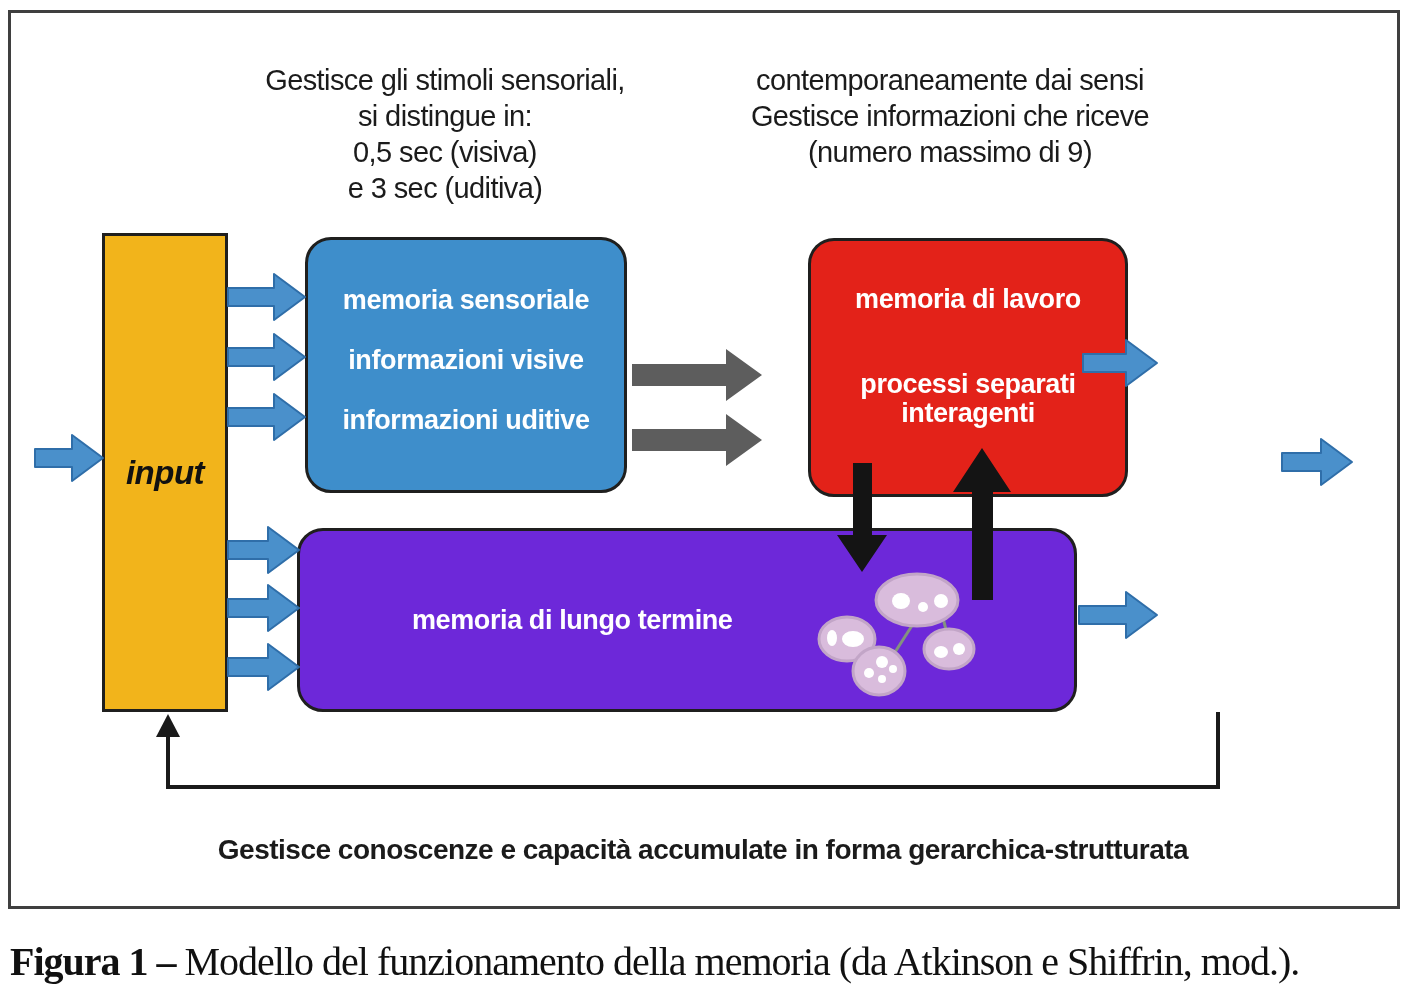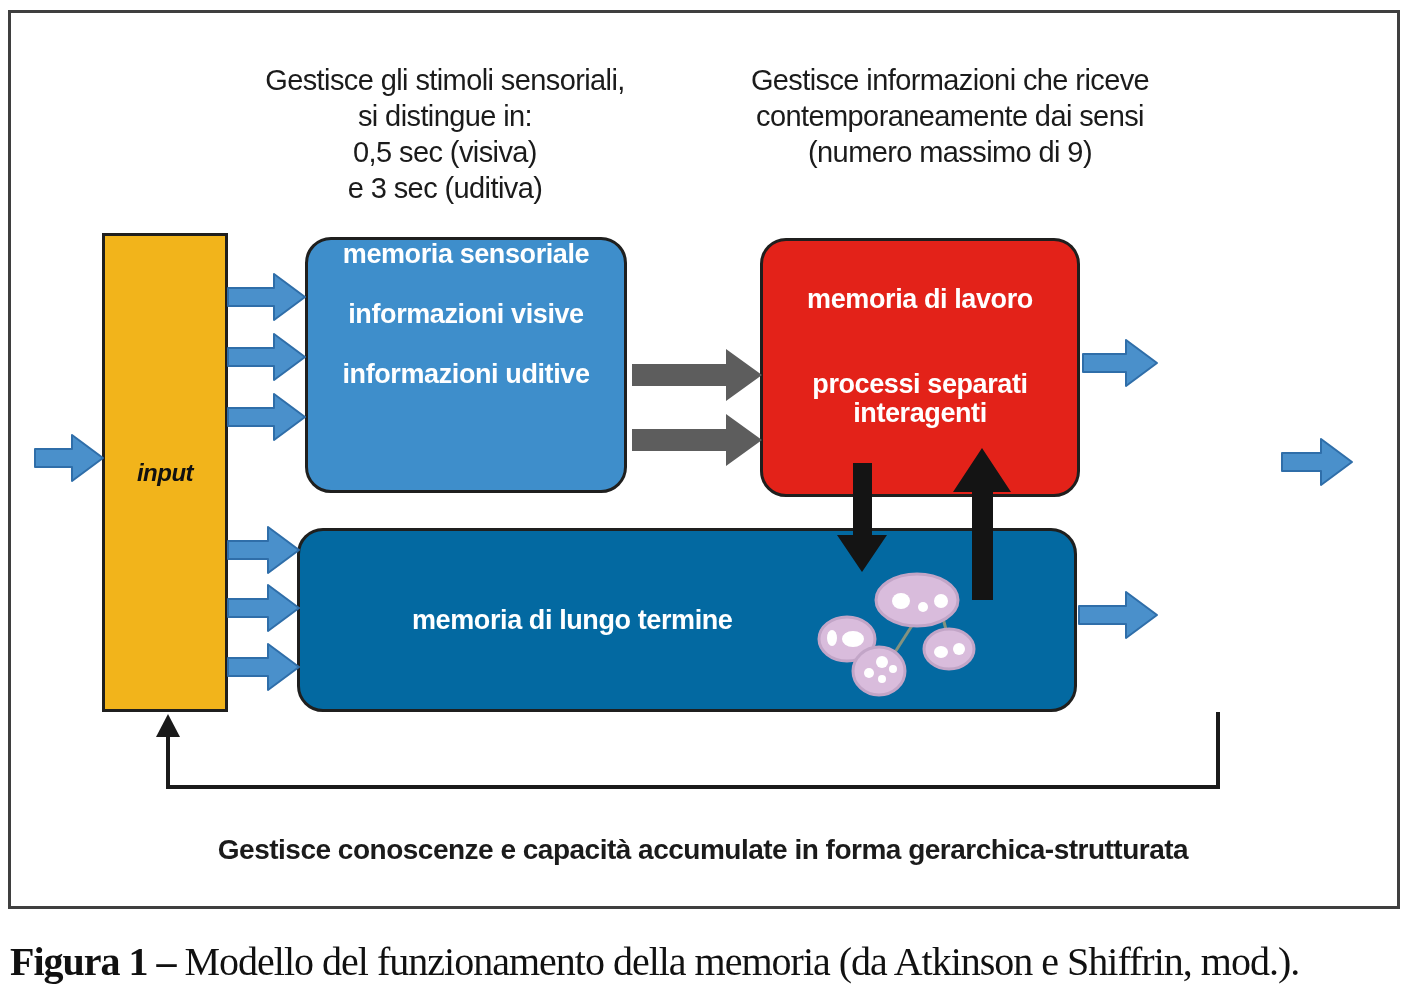--- a/index.html
+++ b/index.html
@@ -7,26 +7,26 @@
          font-family:"Liberation Sans", sans-serif;}
   .frame{position:absolute;left:8px;top:10px;width:1392px;height:899px;
          border:3px solid #3f3f3f;box-sizing:border-box;background:#ffffff;}
   .note{position:absolute;text-align:center;color:#1b1b1b;font-weight:normal;
         font-size:29px;line-height:36px;letter-spacing:-0.6px;}
   .note span{display:block;}
   .note-bottom{position:absolute;text-align:center;color:#1b1b1b;font-weight:bold;
         font-size:28px;letter-spacing:-0.5px;}
   .box{position:absolute;box-sizing:border-box;border:3px solid #1f1f1e;}
   .io-box{display:flex;align-items:center;justify-content:center;}
-  .io-label{font-style:italic;font-weight:bold;font-size:24px;color:#111;letter-spacing:-0.5px;}
+  .io-label{font-style:italic;font-weight:bold;font-size:33px;color:#111;letter-spacing:-0.5px;}
   .rbox{border-radius:26px;color:#ffffff;font-weight:bold;font-size:27px;letter-spacing:-0.4px;}
   .rbox .bline{display:block;text-align:center;line-height:29px;}
-  .blue-box{}
+  .blue-box{padding-top:46px;}
   .blue-box .bline{margin-bottom:31px;}
-  .red-box{padding-top:44px;}
+  .red-box{padding-top:44px;margin-left:48px;}
   .red-box .sub{margin-top:56px;line-height:35px;}
   .purple-box{display:flex;align-items:center;}
   .purple-box .bline{text-align:left;padding-left:112px;}
   svg.overlay{position:absolute;left:0;top:0;pointer-events:none;}
   .caption{position:absolute;left:10px;top:938px;width:1392px;
            font-family:"Liberation Serif", serif;font-size:40px;letter-spacing:-1px;color:#111;}
   .caption b{font-weight:bold;}
 </style>
 </head>
 <body>
@@ -35,22 +35,22 @@
 
   <div class="frame"></div>
 
   <div class="note" style="left:205px;top:62px;width:480px">
     <span>Gestisce gli stimoli sensoriali,</span>
     <span>si distingue in:</span>
     <span>0,5 sec (visiva)</span>
     <span>e 3 sec (uditiva)</span>
   </div>
   <div class="note" style="left:685px;top:62px;width:530px">
+    <span>contemporaneamente dai sensi</span>
     <span>Gestisce informazioni che riceve</span>
-    <span>contemporaneamente dai sensi</span>
     <span>(numero massimo di 9)</span>
   </div>
   <div class="note-bottom" style="left:10px;top:834px;width:1386px">Gestisce conoscenze e capacità accumulate in forma gerarchica-strutturata</div>
 
   <div class="box io-box" style="left: 102px; top: 233px; width: 126px; height: 479px; background: rgb(242, 180, 27);">
     <span class="io-label">input</span>
   </div>
 
 
   <div class="box rbox blue-box" style="left: 305px; top: 237px; width: 322px; height: 256px; background: rgb(62, 142, 203);">
@@ -60,21 +60,21 @@
   </div>
 
   <div class="box rbox red-box" style="left: 760px; top: 238px; width: 320px; height: 259px; background: rgb(227, 34, 25);">
     <span class="bline">memoria di lavoro</span>
     <div class="sub">
       <span class="bline">processi separati</span>
       <span class="bline">interagenti</span>
     </div>
   </div>
 
-  <div class="box rbox purple-box" style="left: 297px; top: 528px; width: 780px; height: 184px; background: #0369a1;">
+  <div class="box rbox purple-box" style="left: 297px; top: 528px; width: 780px; height: 184px; background: #6d28d9;">
     <span class="bline">memoria di lungo termine</span>
   </div>
 
   <svg class="overlay" width="1410" height="1000" viewBox="0 0 1410 1000">
 
     <g stroke-width="2" stroke-linejoin="round" fill="#4A90CB" stroke="#2F6EA9">
       <path d="M35,449 H72 V435 L103,458 L72,481 V467 H35 Z"></path>
       <path d="M228,288 H274 V274 L305,297 L274,320 V306 H228 Z"></path>
       <path d="M228,348 H274 V334 L305,357 L274,380 V366 H228 Z"></path>
       <path d="M228,408 H274 V394 L305,417 L274,440 V426 H228 Z"></path>

